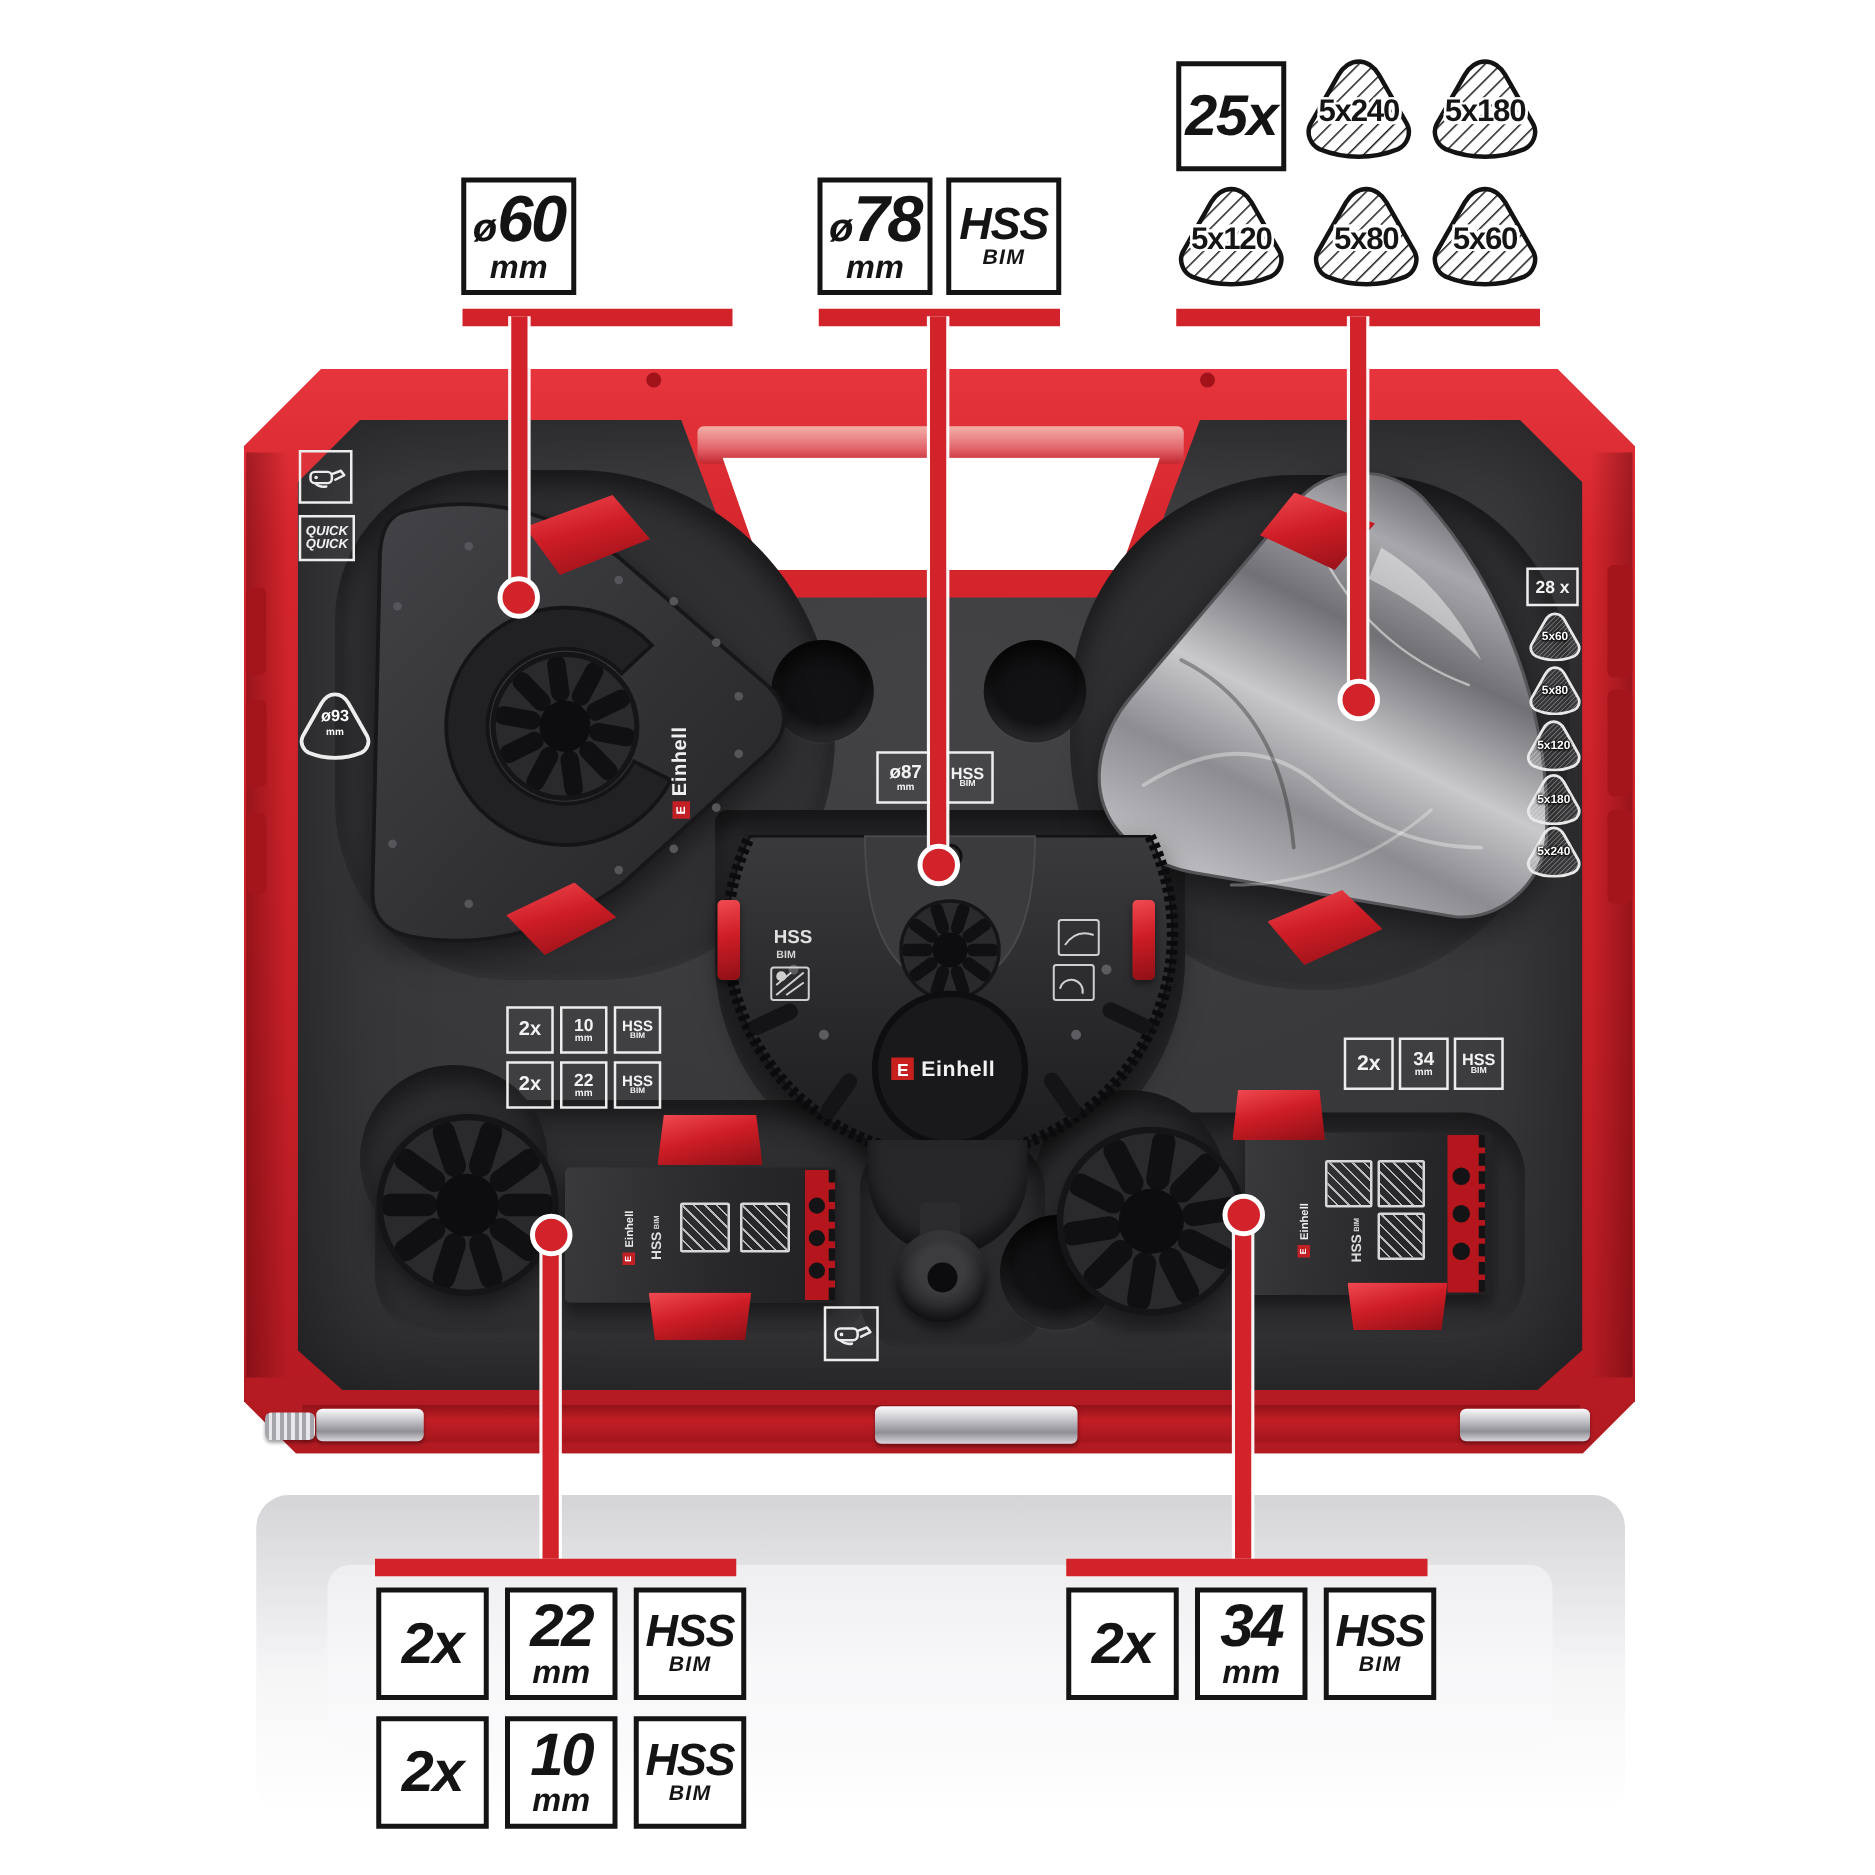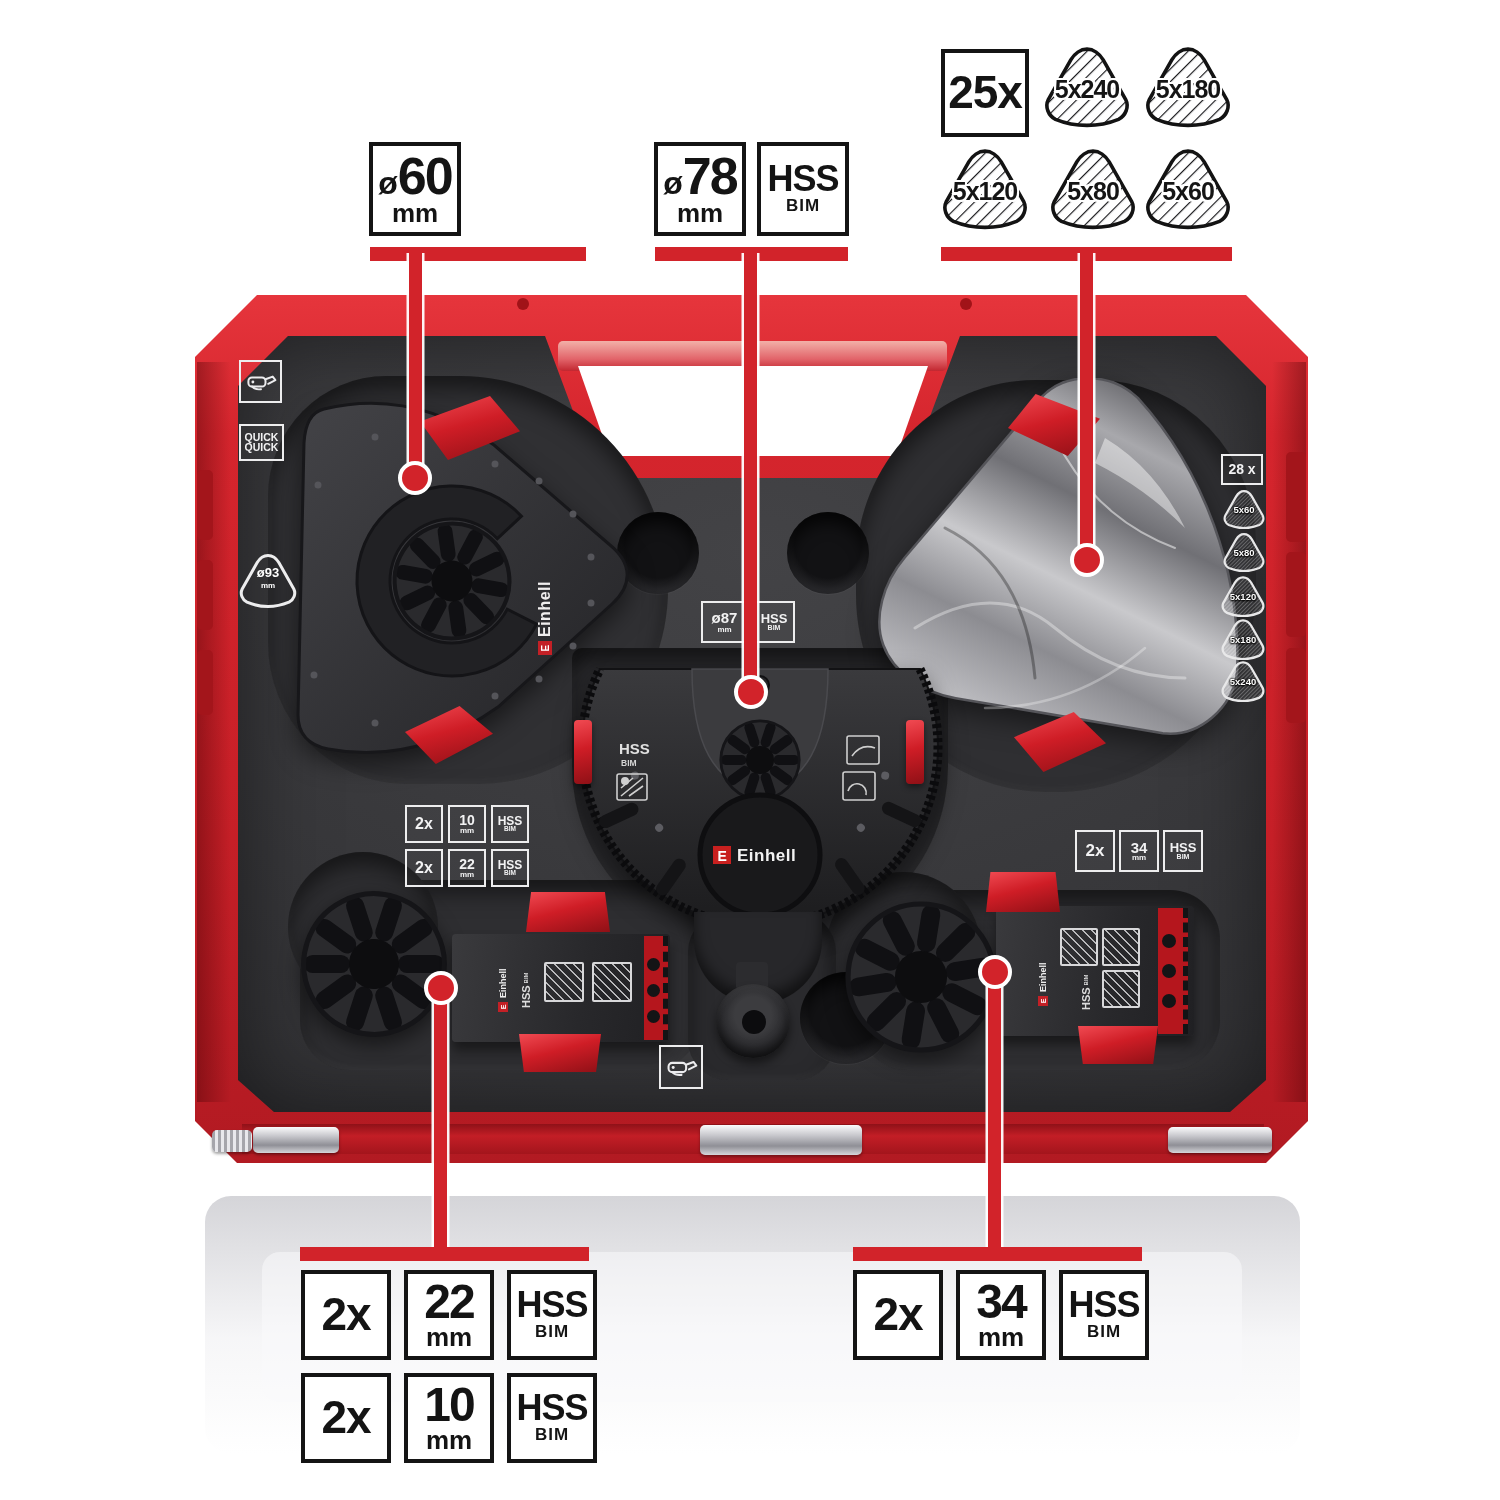--- a/index.html
+++ b/index.html
@@ -3,21 +3,21 @@
 <meta charset="utf-8">
 <style>
   html,body{margin:0;padding:0;background:#fff;}
   #scene{position:relative;width:1500px;height:1500px;background:#fff;overflow:hidden;
          font-family:"Liberation Sans","DejaVu Sans",sans-serif;color:#141414;}
   .abs{position:absolute;}
   svg.abs{display:block;}
   
   .cbox{position:absolute;background:#fff;border:4px solid #141414;box-sizing:border-box;
         display:flex;flex-direction:column;align-items:center;justify-content:center;
-        font-weight:700;color:#141414;line-height:.85;text-align:center;}
+        font-weight:700;color:#141414;line-height:.85;text-align:center;font-style:italic;}
   .cbox .big{font-size:52px;letter-spacing:-2px;}
   .cbox .dia{font-size:32px;}
   .cbox .unit{font-size:26px;margin-top:3px;}
   .cbox .mat{font-size:36px;letter-spacing:-1px;}
   .cbox .sub{font-size:17px;margin-top:4px;letter-spacing:1px;}
   .cbox .qty{font-size:46px;letter-spacing:-1px;}
   .cbar{position:absolute;height:14px;background:#d2232a;}
   .cline{position:absolute;width:13px;background:#d2232a;
          box-shadow:-2.5px 0 0 rgba(255,255,255,.95),2.5px 0 0 rgba(255,255,255,.95);}
   .cdot{position:absolute;width:34px;height:34px;border-radius:50%;background:#d2232a;
@@ -333,21 +333,21 @@
     </div>
   </div>
   <div class="clip" style="left:986px;top:872px;width:74px;height:40px;clip-path:polygon(6% 0,94% 0,100% 100%,0 100%);"></div>
   <div class="clip" style="left:1078px;top:1026px;width:80px;height:38px;clip-path:polygon(0 0,100% 0,94% 100%,6% 100%);"></div>
 
   <div class="wbox" style="left:239px;top:360px;width:43px;height:43px;">
     <svg viewBox="0 0 40 40" style="width:36px;height:36px;">
         <use href="#tool"></use>
       </svg>
   </div>
-  <div class="wbox" style="left:239px;top:424px;width:45px;height:37px;font-size:10.5px;letter-spacing:0;">
+  <div class="wbox" style="left:239px;top:412px;width:45px;height:37px;font-size:10.5px;letter-spacing:0;font-style:italic;">
     <span>QUICK</span>
     <span>QUICK</span>
   </div>
   <div class="ctri" style="left:238px;top:552px;width:60px;height:56px;">
     <svg viewBox="0 0 100 92">
         <use href="#tri" fill="none" stroke="#ededee" stroke-width="5"></use>
       </svg>
     <div class="lbl" style="top:26%;font-size:13px;text-shadow:none;line-height:.85;">
       <span>ø93</span><br>
       <span style="font-size:8px;">mm</span>

